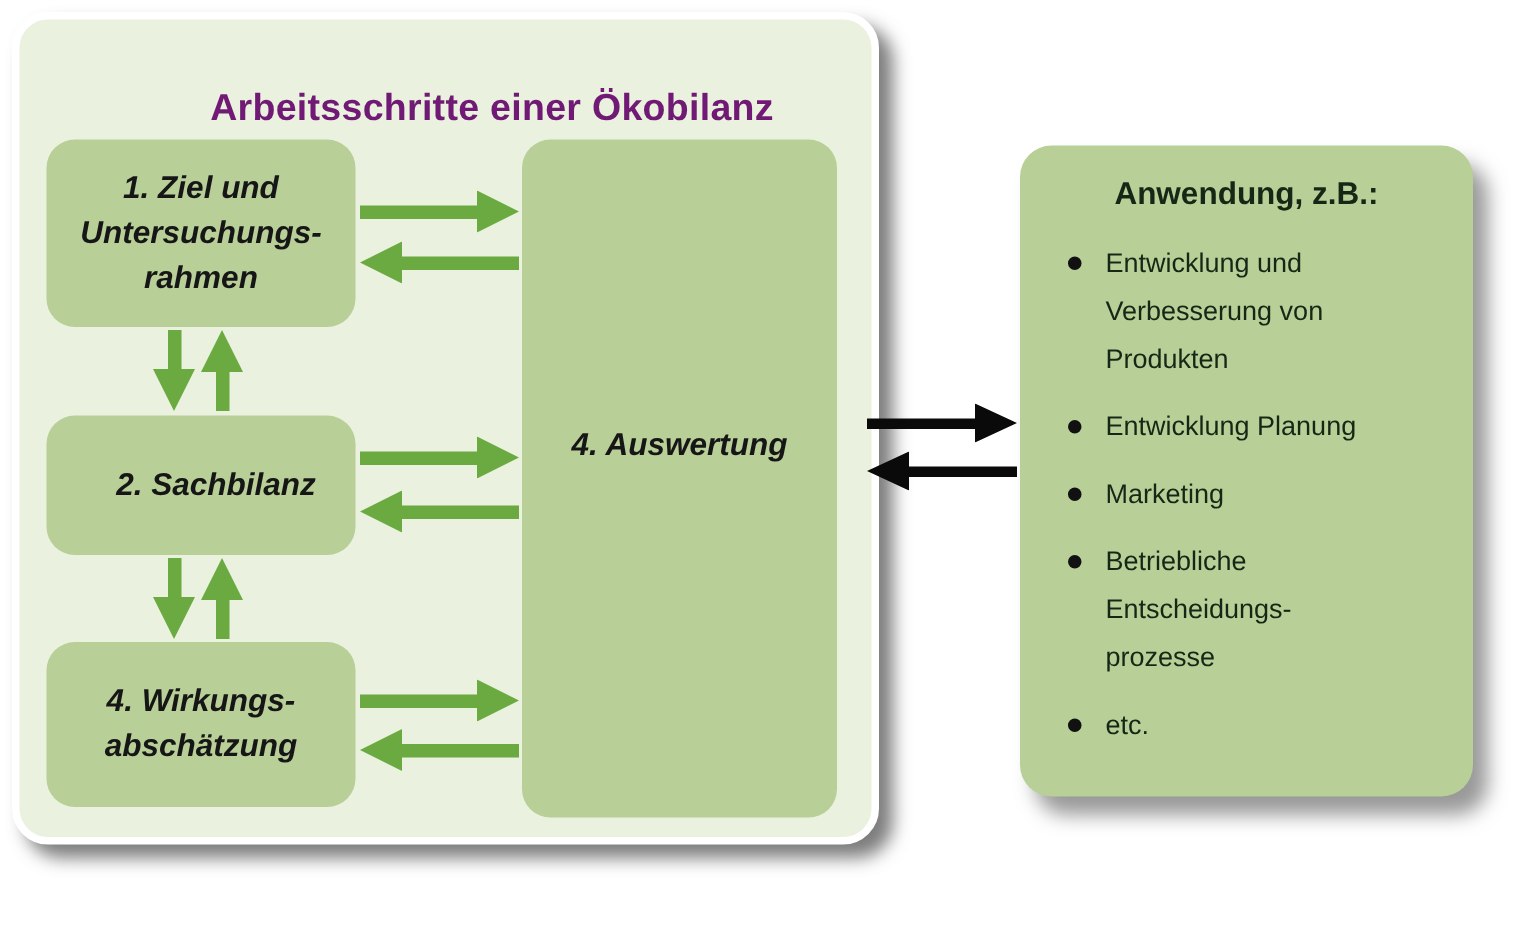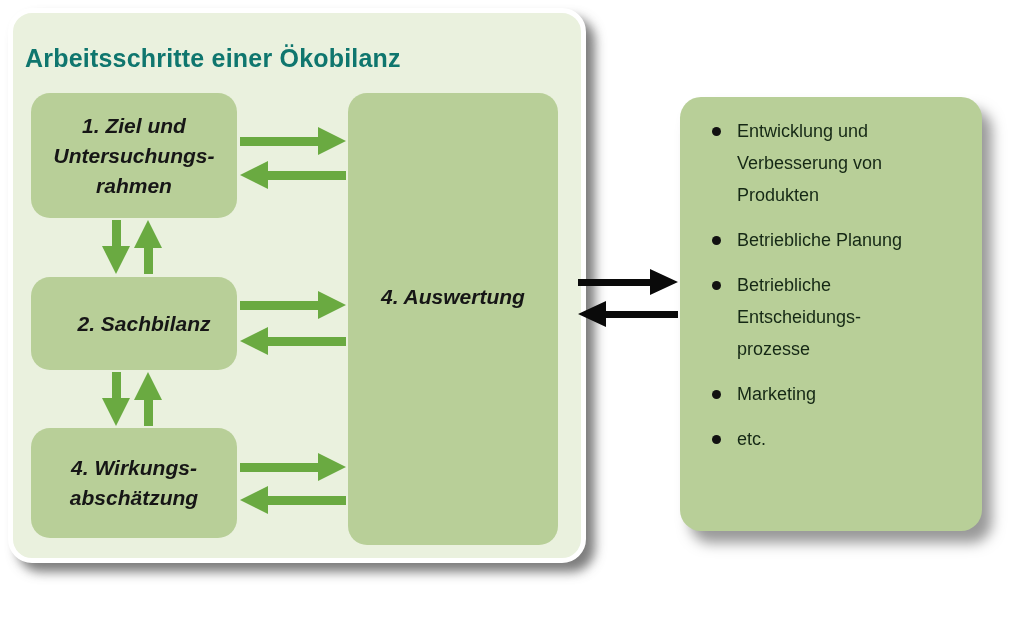--- a/index.html
+++ b/index.html
@@ -27,25 +27,26 @@
     background: #eaf1de;
     border: 5px solid #ffffff;
     border-radius: 24px;
     box-shadow: 9px 9px 11px rgba(75, 75, 75, 0.72);
   }
   .panel-title {
     position: absolute;
     left: 8px;
     top: 26px;
     width: 578px;
-    margin: 4px;
+    margin: 18px;
+    text-align: center;
     font-size: 25px;
     line-height: 30px;
     font-weight: bold;
-    color: #0f766e;
+    color: #701a75;
     letter-spacing: 0.2px;
   }
 
   
   .step-box {
     position: absolute;
     box-sizing: border-box;
     background: #b8cf98;
     border-radius: 19px;
     display: flex;
@@ -175,41 +176,42 @@
   </svg>
 
   <svg class="arrow" style="left:578px; top:269px;" width="100" height="26" viewBox="0 0 100 26">
     <polygon points="0,10 72,10 72,0 100,13 72,26 72,17 0,17" fill="#0a0a0a"></polygon>
   </svg>
   <svg class="arrow" style="left:578px; top:301px;" width="100" height="26" viewBox="0 0 100 26">
     <polygon points="100,10 28,10 28,0 0,13 28,26 28,17 100,17" fill="#0a0a0a"></polygon>
   </svg>
 
   <aside class="right-panel">
+    <h2 class="right-panel-title">Anwendung, z.B.:</h2>
     <ul class="bullet-list">
       <li class="bullet-item">
         <span class="bullet-dot"></span>
         <span class="bullet-text">Entwicklung und
 Verbesserung von
 Produkten</span>
       </li>
       <li class="bullet-item">
         <span class="bullet-dot"></span>
-        <span class="bullet-text">Betriebliche Planung</span>
+        <span class="bullet-text">Entwicklung Planung</span>
+      </li>
+      <li class="bullet-item">
+        <span class="bullet-dot"></span>
+        <span class="bullet-text">Marketing</span>
       </li>
       <li class="bullet-item">
         <span class="bullet-dot"></span>
         <span class="bullet-text">Betriebliche
 Entscheidungs-
 prozesse</span>
       </li>
       <li class="bullet-item">
         <span class="bullet-dot"></span>
-        <span class="bullet-text">Marketing</span>
-      </li>
-      <li class="bullet-item">
-        <span class="bullet-dot"></span>
         <span class="bullet-text">etc.</span>
       </li>
     </ul>
   </aside>
 
 </div>
 
 </body></html>

